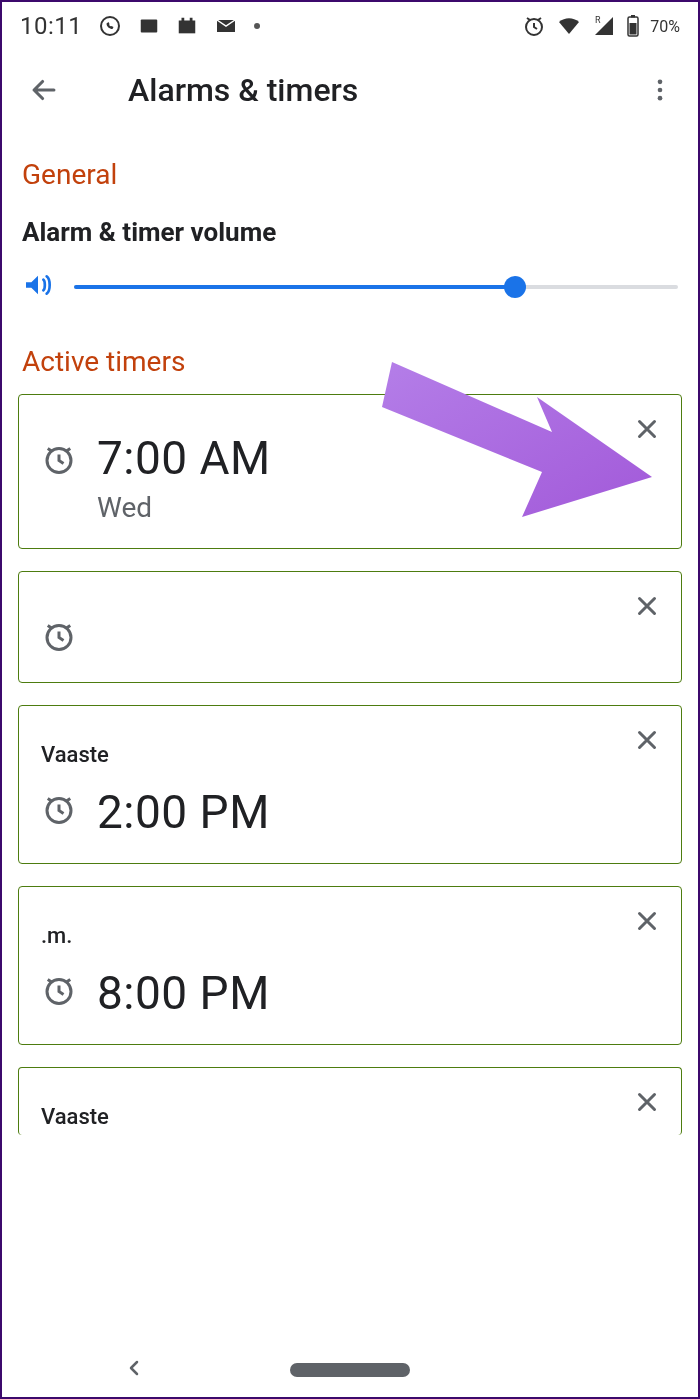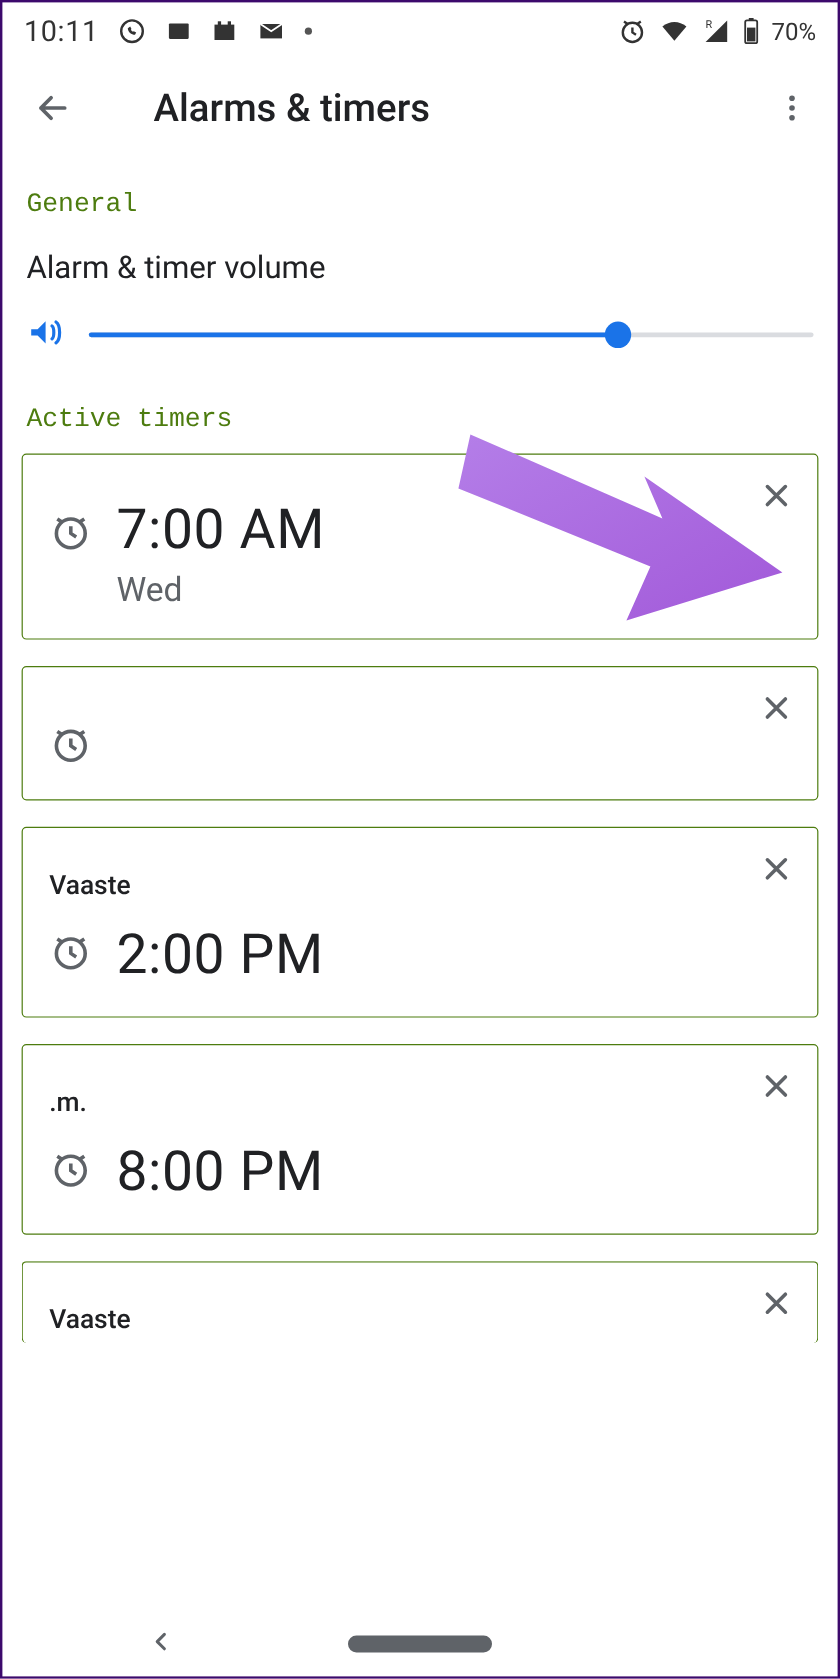--- a/index.html
+++ b/index.html
@@ -6,32 +6,32 @@
   html, body { width: 700px; height: 1399px; font-family: Roboto, "Helvetica Neue", Arial, sans-serif; background: #fff; color: #202124; }
   .frame { width: 700px; height: 1399px; border: 2px solid #3c096c; position: relative; overflow: hidden; background: #fff; }
 
   
   .status-bar { height: 48px; display: flex; align-items: center; justify-content: space-between; padding: 0 18px; font-size: 24px; color: #333; gap: 28px; }
   .status-left { display: flex; align-items: center; gap: 16px; }
   .status-right { display: flex; align-items: center; gap: 10px; }
   .status-time { font-weight: 400; letter-spacing: 0.5px; }
   .sicon { display: inline-flex; }
   .status-dot { width:6px; height:6px; background:#555; border-radius:50%; display:inline-block; }
-  .status-pct { font-size:20px; }
+  .status-pct { font-size:16px; }
 
   
   .app-bar { height: 80px; display: flex; align-items: center; padding: 0 10px; gap: 40px; }
   .back-btn { width: 64px; height: 64px; display:flex; align-items:center; justify-content:center; }
   .app-title { font-size: 32px; font-weight: 500; margin-left: 12px; flex: 1; }
   .more-btn { width: 56px; height: 56px; display:flex; align-items:center; justify-content:center; }
 
   
   .content { padding: 0 20px; }
-  .section-label { color: #4d7c0f; font-size: 22px; margin-top: 28px; margin-bottom: 26px; font-family: Liberation Mono, monospace; }
-  .slider-label { font-size: 26px; color: #202124; margin-bottom: 22px; }
+  .section-label { color: #c2410c; font-size: 28px; margin-top: 28px; margin-bottom: 26px; }
+  .slider-label { font-size: 26px; color: #202124; margin-bottom: 22px; font-weight: bold; }
 
   
   .slider-row { display:flex; align-items:center; gap: 20px; margin-bottom: 20px;}
   .vol-icon { color:#1a73e8; }
   .track { position: relative; flex:1; height: 28px; }
   .track-bg { position:absolute; left:0; right:0; top:50%; height:4px; background:#dadce0; transform:translateY(-50%); border-radius:2px;}
   .track-fill { position:absolute; left:0; top:50%; height:4px; background:#1a73e8; transform:translateY(-50%); border-radius:2px; width:73%; }
   .thumb { position:absolute; top:50%; left:73%; width:22px; height:22px; background:#1a73e8; border-radius:50%; transform:translate(-50%,-50%); }
 
   

